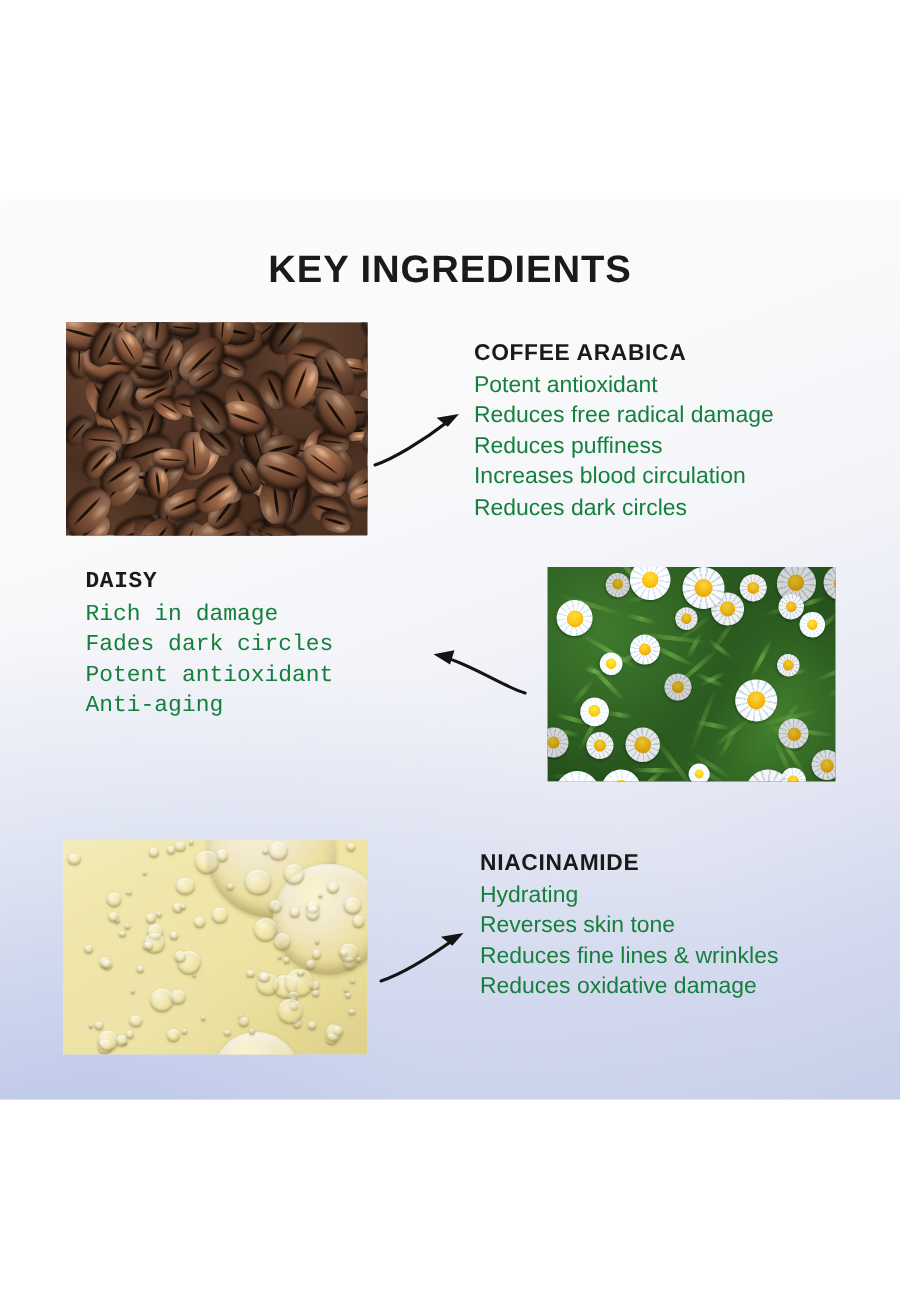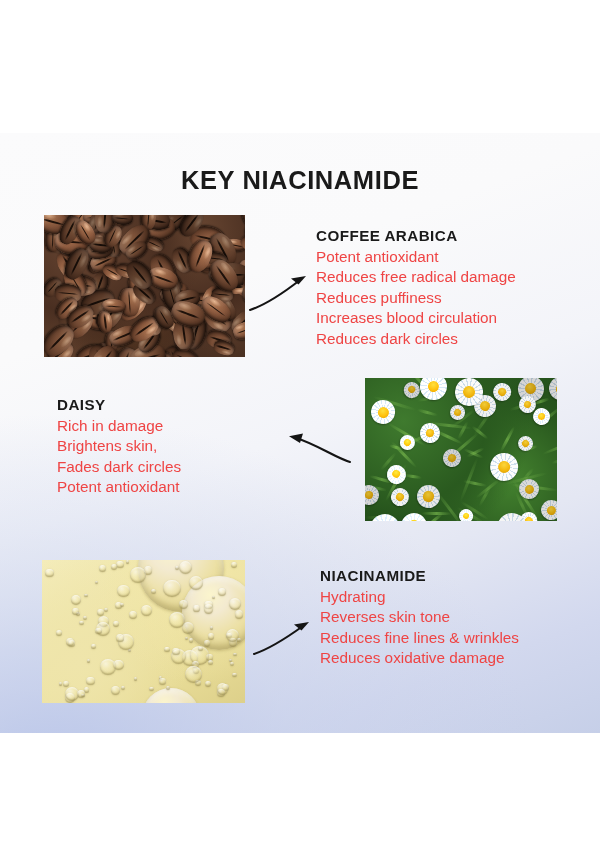--- a/index.html
+++ b/index.html
@@ -208,36 +208,36 @@
     font-size: 15.2px;
     font-weight: 700;
     letter-spacing: 0.45px;
     color: #1a1a1a;
     margin-bottom: 3px;
   }
   .benefit {
     font-size: 15.3px;
     font-weight: 400;
     line-height: 20.4px;
-    color: #ef4444;
+    color: #15803d;
     white-space: nowrap;
   }
 
   .block-coffee      { left: 316px; top: 227px; }
-  .block-daisy       { left: 57px;  top: 396px; }
+  .block-daisy       { left: 57px;  top: 378px; font-family: Liberation Mono, monospace; }
   .block-niacinamide { left: 320px; top: 567px; }
 </style>
 </head>
 <body>
 
 <div id="infographic">
 
   <div class="gradient-panel"></div>
 
-  <div class="page-title">KEY NIACINAMIDE</div>
+  <div class="page-title">KEY INGREDIENTS</div>
 
   <div class="photo photo-coffee">
     <div class="coffee-bg"></div>
     <div id="coffee-beans">
         <div class="bean" style="width: 29.5325px; height: 18.2524px; left: 53.4035px; top: -6.63694px; transform: rotate(38deg); filter: brightness(1.21);"></div>
         <div class="bean" style="width: 31.1445px; height: 22.1355px; left: 157.563px; top: 92.2378px; transform: rotate(219deg); filter: brightness(1.08);"></div>
         <div class="bean" style="width: 25.2734px; height: 16.4445px; left: 119.42px; top: -1.61761px; transform: rotate(322deg); filter: brightness(0.73);"></div>
         <div class="bean" style="width: 31.701px; height: 21.954px; left: 71.7128px; top: 139.391px; transform: rotate(45deg); filter: brightness(1.27);"></div>
         <div class="bean" style="width: 29.9863px; height: 20.4352px; left: 32.461px; top: 130.166px; transform: rotate(162deg); filter: brightness(1.13);"></div>
         <div class="bean" style="width: 34.1476px; height: 24.0626px; left: 97.0387px; top: 0.929979px; transform: rotate(355deg); filter: brightness(1.15);"></div>
@@ -533,23 +533,23 @@
   </div>
 
   <svg class="arrow-svg" style="left:282px; top:424px;" width="72" height="44" viewBox="0 0 72 44">
     <path class="arrow-path" d="M68,38 C54,34 34,20 14,14"></path>
     <path class="arrow-head" d="M7,12.2 L21,9.5 L18,19 Z"></path>
   </svg>
 
   <div class="ing-block block-daisy">
     <div class="ing-name">DAISY</div>
     <div class="benefit">Rich in damage</div>
-    <div class="benefit">Brightens skin,</div>
     <div class="benefit">Fades dark circles</div>
     <div class="benefit">Potent antioxidant</div>
+    <div class="benefit">Anti-aging</div>
   </div>
 
   <div class="photo photo-oil">
     <div class="oil-bg"></div>
     <div id="oil-bubbles">
         <div class="bub-big" style="left: 96px; top: -34px; width: 86px; height: 86px;"></div>
         <div class="bub-big" style="left: 140px; top: 16px; width: 74px; height: 74px;"></div>
         <div class="bub-big" style="left: 100px; top: 128px; width: 58px; height: 58px;"></div>
         <div class="bub" style="width: 3.17735px; height: 3.17735px; left: 83.5471px; top: 0.424167px;"></div>
         <div class="bub" style="width: 7.37873px; height: 7.37873px; left: 74.4155px; top: 0.540849px;"></div>

